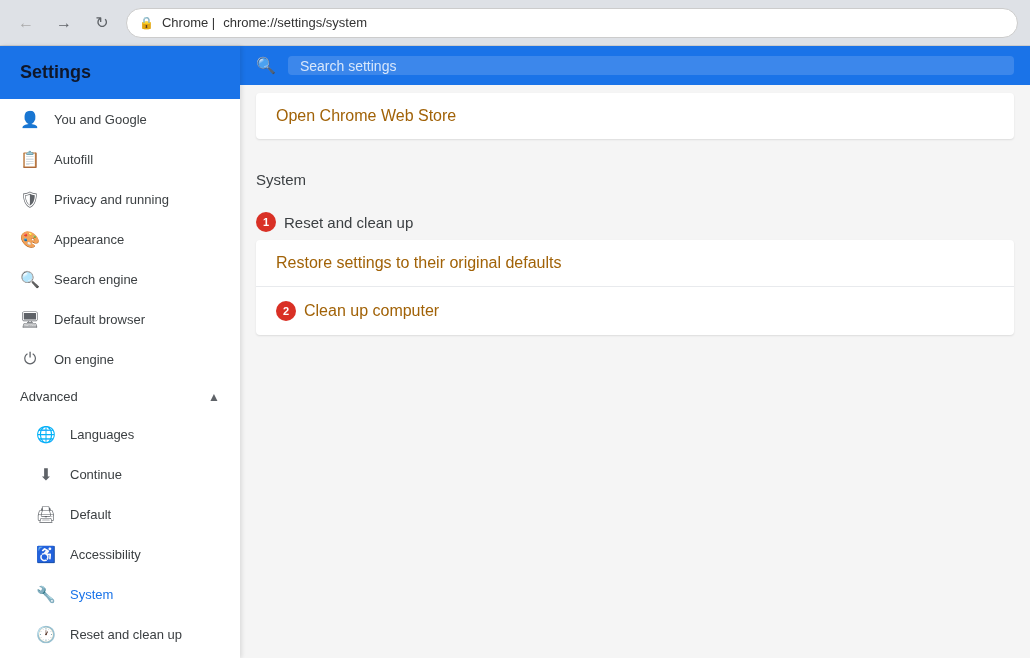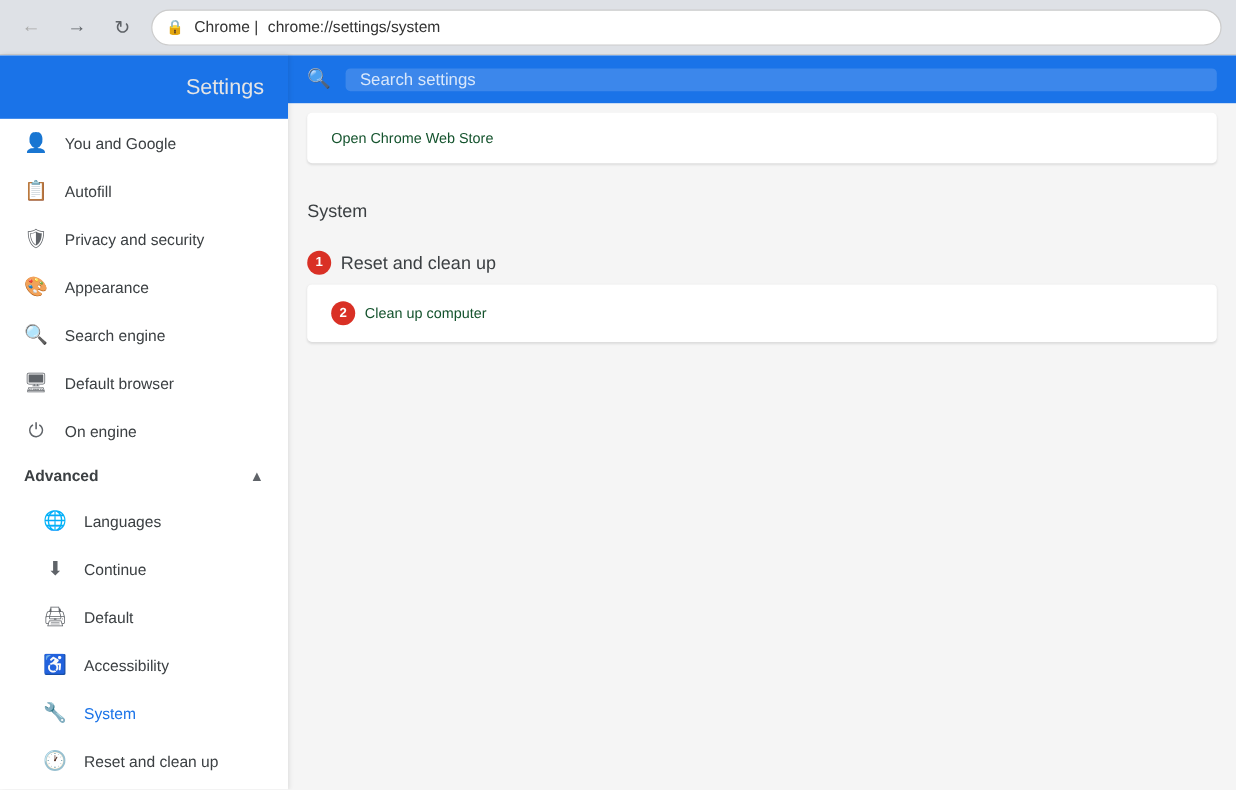--- a/index.html
+++ b/index.html
@@ -52,27 +52,26 @@
       width: 240px;
       background: white;
       display: flex;
       flex-direction: column;
       box-shadow: 2px 0 4px rgba(0,0,0,0.1);
       z-index: 1;
       overflow-y: auto;
     }
     .sidebar-header {
       background: #1a73e8;
-      color: #e5e5e5;
+      color: #0f172a;
       padding: 16px 20px;
       font-size: 18px;
-      font-weight: 400;
-      display: flex;
-      align-items: center;
-      justify-content: flex-end;
+      font-weight: 700;
+      display: flex;
+      align-items: center;
     }
     .nav-item {
       display: flex;
       align-items: center;
       padding: 10px 20px;
       cursor: pointer;
       color: #3c4043;
       font-size: 13px;
       gap: 14px;
       min-height: 40px;
@@ -84,21 +83,21 @@
       color: #5f6368;
       flex-shrink: 0;
     }
     .nav-item .label { flex: 1; }
 
     .section-header {
       display: flex;
       align-items: flex-end;
       padding: 10px 20px;
       font-size: 13px;
-      font-weight: 700;
+      font-weight: 400;
       color: #3c4043;
       cursor: pointer;
       gap: 4px;
     }
     .section-header .arrow { margin-left: auto; font-size: 12px; color: #5f6368; }
 
     .sub-nav-item {
       display: flex;
       align-items: center;
       padding: 10px 20px 10px 36px;
@@ -165,22 +164,22 @@
 
     .card-item {
       padding: 14px 20px;
       border-bottom: 1px solid #e8eaed;
       cursor: pointer;
       display: flex;
       align-items: center;
     }
     .card-item:last-child { border-bottom: none; }
     .card-item-text {
-      color: #14532d;
-      font-size: 12px;
+      color: #a16207;
+      font-size: 16px;
     }
 
     .section-title {
       font-size: 15px;
       color: #3c4043;
       font-weight: 500;
       padding: 16px 0 8px;
     }
 
     .badge {
@@ -227,21 +226,21 @@
     <div class="nav-item">
       <span class="icon">👤</span>
       <span class="label">You and Google</span>
     </div>
     <div class="nav-item">
       <span class="icon">📋</span>
       <span class="label">Autofill</span>
     </div>
     <div class="nav-item">
       <span class="icon">🛡</span>
-      <span class="label">Privacy and security</span>
+      <span class="label">Privacy and running</span>
     </div>
     <div class="nav-item">
       <span class="icon">🎨</span>
       <span class="label">Appearance</span>
     </div>
     <div class="nav-item">
       <span class="icon">🔍</span>
       <span class="label">Search engine</span>
     </div>
     <div class="nav-item">
@@ -302,20 +301,23 @@
       <div class="section-title">System</div>
 
 
       <div class="section-with-badge">
         <span class="badge">1</span>
         <span class="section-title" style="padding:0;">Reset and clean up</span>
       </div>
 
       <div class="card">
         <div class="card-item">
+          <span class="card-item-text">Restore settings to their original defaults</span>
+        </div>
+        <div class="card-item">
           <span class="badge">2</span>
           <span class="card-item-text">Clean up computer</span>
         </div>
       </div>
 
     </div>
   </div>
 </div>
 
 </body></html>

